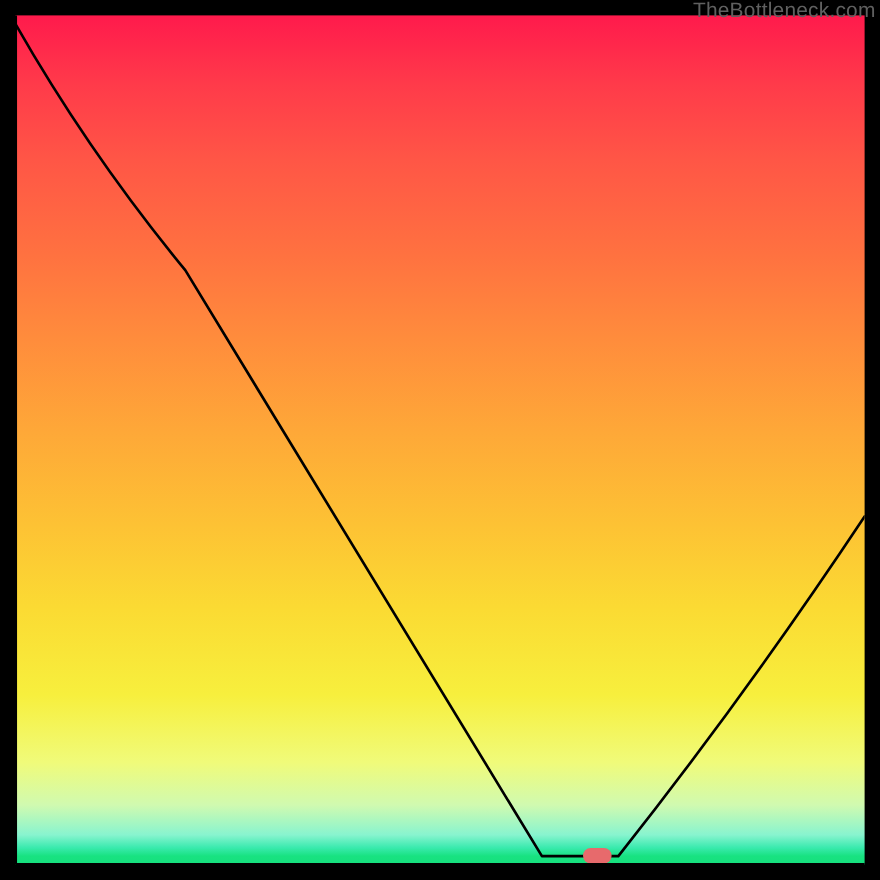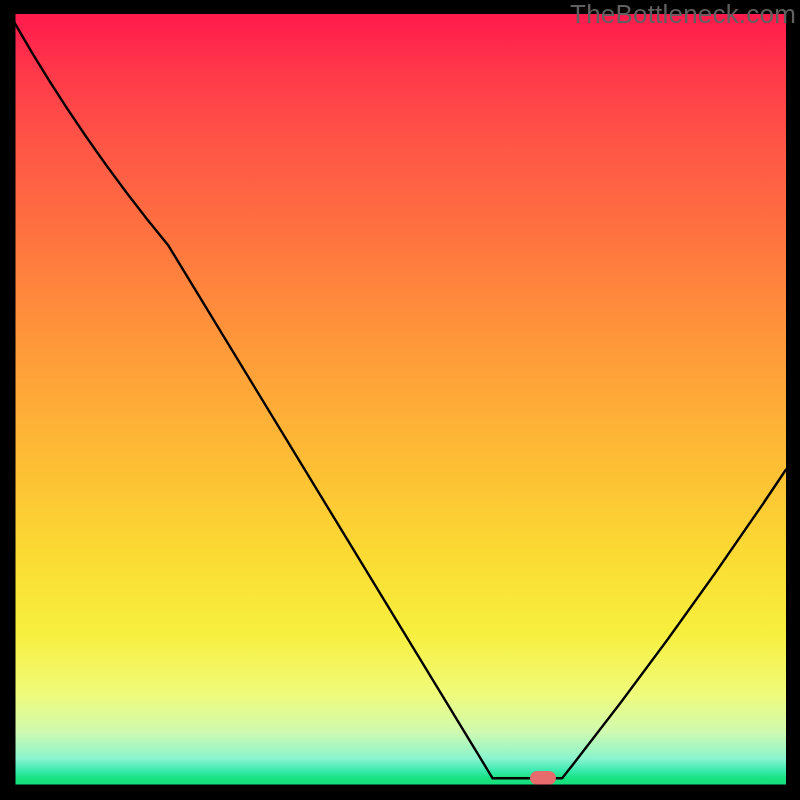--- a/index.html
+++ b/index.html
@@ -69,21 +69,21 @@
     background: #e76a6c;
     border-radius: 7px;
     transform: translate(-50%, -50%);
   }
   .watermark {
     position: absolute;
     top: -1px;
     right: 4px;
     color: #606060;
     font-family: Arial, Helvetica, sans-serif;
-    font-size: 26px;
+    font-size: 19px;
     font-weight: 400;
     letter-spacing: 0.2px;
     text-align: center;
   }
 </style>
 </head>
 <body>
 
 <div class="container">
   <div class="plot-area">

